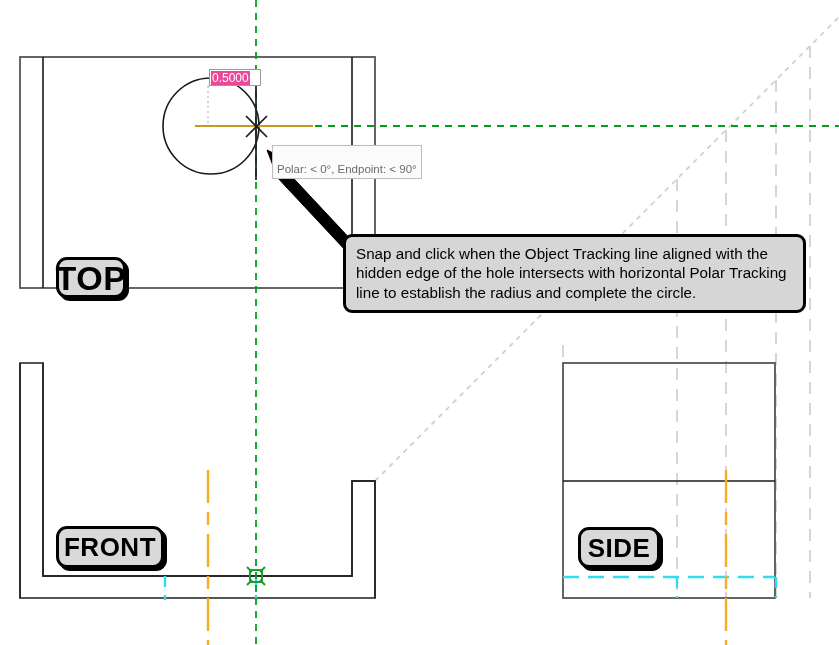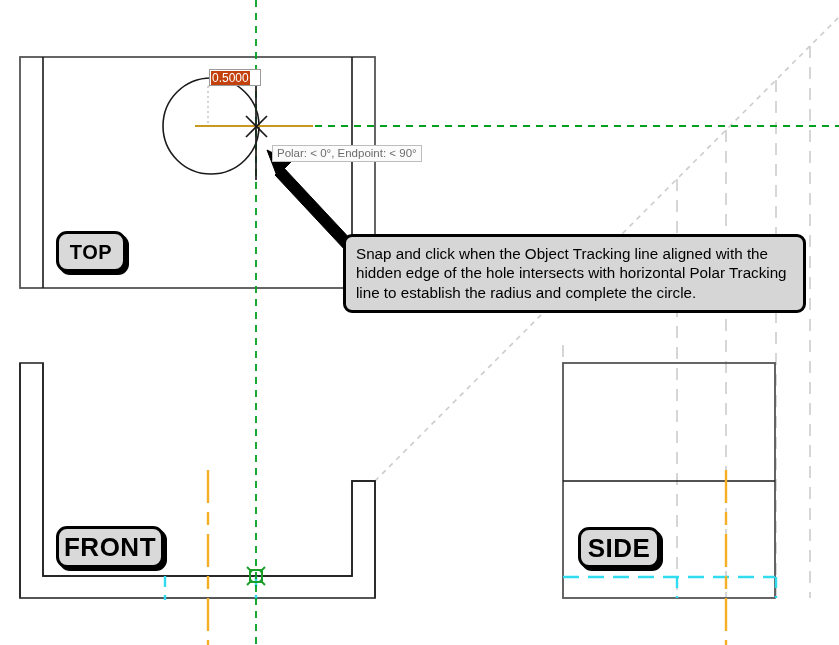--- a/index.html
+++ b/index.html
@@ -35,40 +35,40 @@
     font-weight: bold;
     font-family: "Liberation Sans", sans-serif;
     letter-spacing: 0.5px;
     box-shadow: 3px 3px 0 #000000;
     display: flex;
     align-items: center;
     justify-content: center;
     line-height: 1;
     white-space: nowrap;
   }
-  #label-top   { left: 56px;  top: 231px; width: 64px;  height: 35px; font-size: 20px; }
+  #label-top   { left: 56px;  top: 257px; width: 64px;  height: 35px; font-size: 34px; }
   #label-front { left: 56px;  top: 526px; width: 102px; height: 36px; font-size: 26px; }
   #label-side  { left: 578px; top: 527px; width: 76px;  height: 35px; font-size: 26px; }
 
   
   #dyn-input {
     position: absolute;
     left: 209px;
     top: 69px;
     width: 52px;
     height: 17px;
     background: #ffffff;
     border: 1px solid #9a9a9a;
     box-sizing: border-box;
     display: flex;
     align-items: center;
     padding-left: 1px;
   }
   #dyn-input-value {
-    background: #c2410c;
+    background: #ec4899;
     color: #ffffff;
     font-size: 12px;
     font-family: "Liberation Sans", sans-serif;
     line-height: 14px;
     padding: 0 1px;
     white-space: nowrap;
   }
 
   
   #snap-tooltip {
@@ -76,21 +76,21 @@
     left: 272px;
     top: 145px;
     height: 17px;
     background: #fbfbfb;
     border: 1px solid #bdbdbd;
     box-sizing: border-box;
     color: #6d6d6d;
     font-size: 11.5px;
     font-family: "Liberation Sans", sans-serif;
     line-height: 15px;
-    padding: 0 4px;
+    padding: 16px 4px;
     white-space: nowrap;
   }
 
   
   #callout {
     position: absolute;
     left: 343px;
     top: 234px;
     width: 463px;
     background: #d6d6d6;

